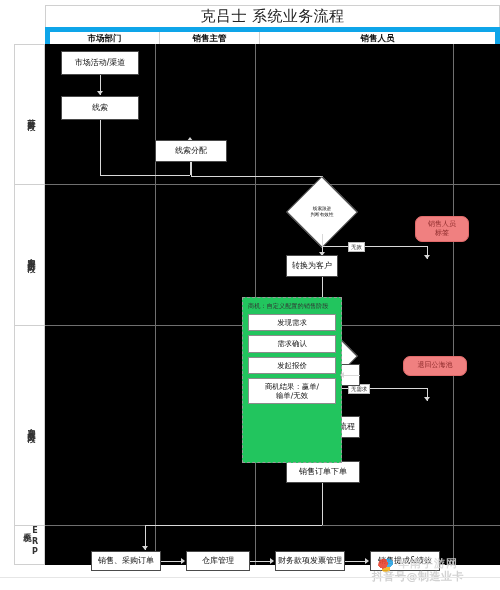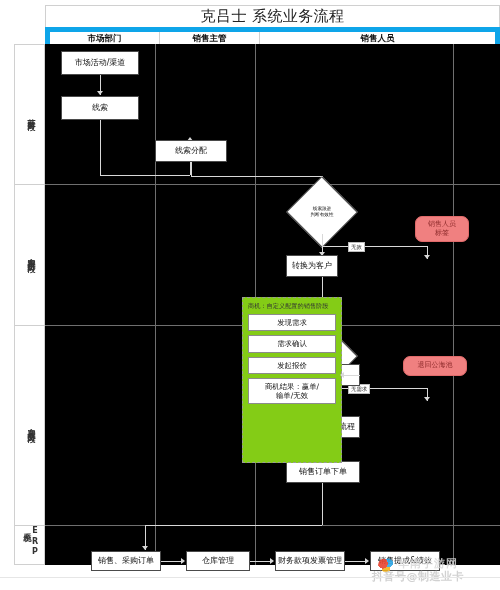--- a/index.html
+++ b/index.html
@@ -89,21 +89,21 @@
   
   .pill{
     position:absolute;background:#f08080;border:1px solid #e06a6a;
     border-radius:7px;display:flex;align-items:center;justify-content:center;
     text-align:center;font-size:7px;color:#8d2b2b;line-height:1.3;
     box-sizing:border-box;padding:2px;
   }
 
   
   .group{
-    position:absolute;background:#84cc16;border:1px dashed #9a9a9a;
+    position:absolute;background:#22c55e;border:1px dashed #9a9a9a;
     box-sizing:border-box;padding:4px 5px;
   }
   .group-title{font-size:6.2px;color:#333;margin-bottom:3px;text-align:left;}
   .group-item{
     border:1px solid #8c8c8c;background:#fff;font-size:7.4px;color:#111;
     text-align:center;line-height:1.25;padding:3px 1px;margin-bottom:4px;
     box-sizing:border-box;
   }
   .group-item:last-child{margin-bottom:0;}
 

